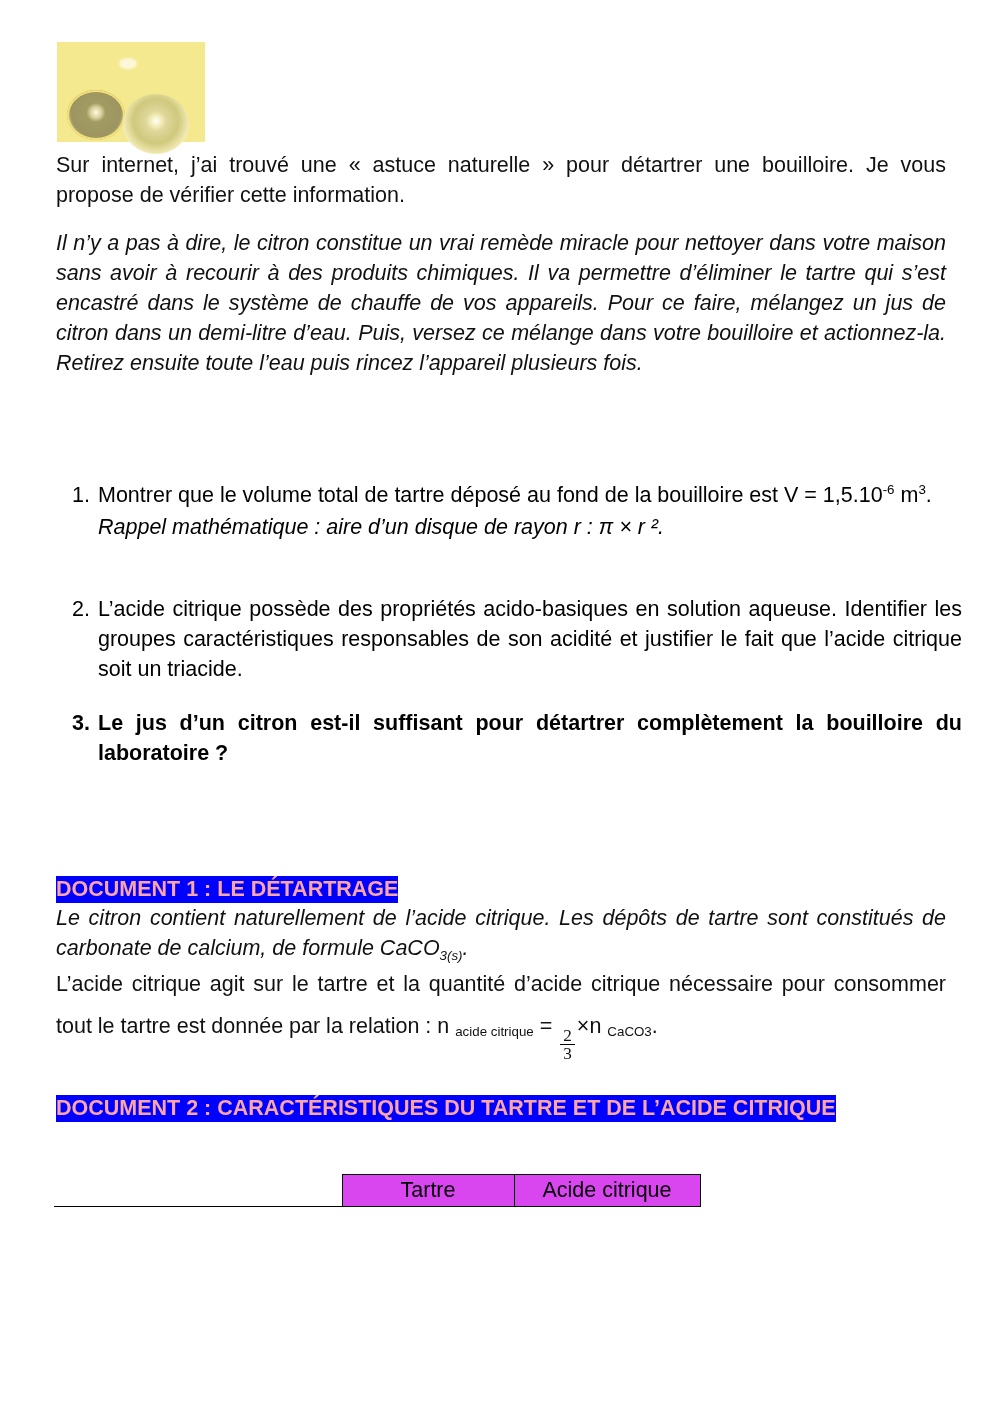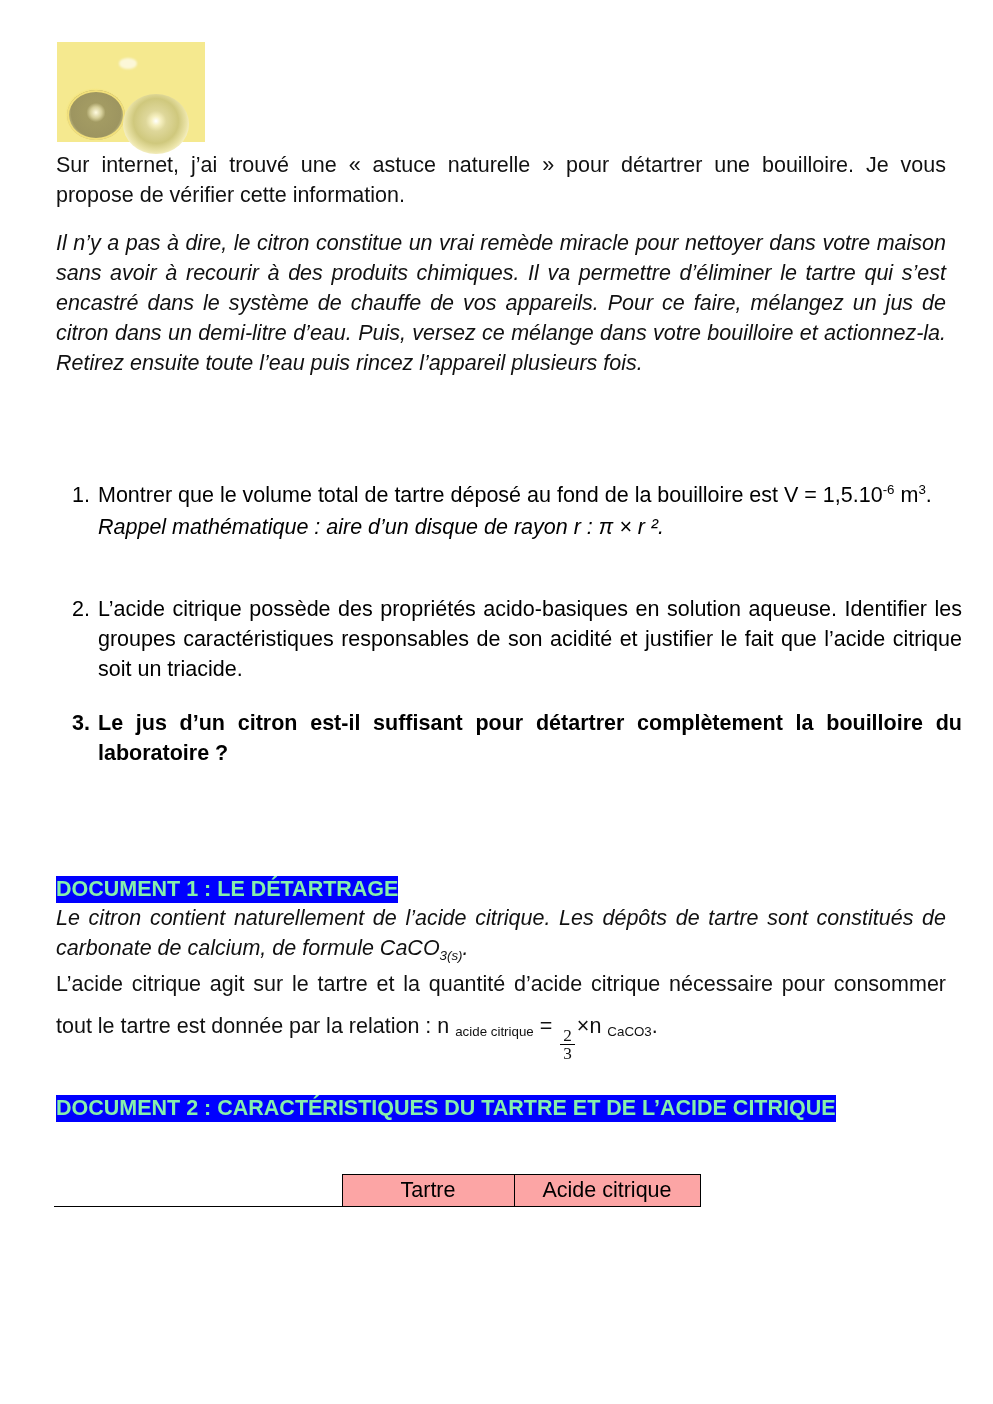--- a/index.html
+++ b/index.html
@@ -111,21 +111,21 @@
   }
   sup { font-size: 0.62em; vertical-align: super; line-height: 0; }
   sub { font-size: 0.62em; vertical-align: sub; line-height: 0; }
 
   
   .doc-head {
     position: absolute;
     font-size: 21.5px;
     font-weight: bold;
     line-height: 30px;
-    color: #86efac;
+    color: #fca5a5;
   }
   .doc-head .hl {
     background: #0000ff;
     box-decoration-break: clone;
     -webkit-box-decoration-break: clone;
     padding: 1px 0 2px 0;
   }
   .doc-head-2 {
     text-align: justify;
     text-align-last: left;
@@ -156,21 +156,21 @@
     position: absolute;
     left: 54px;
     top: 1174px;
     border-collapse: collapse;
     font-size: 21.5px;
   }
   .char-table td {
     border: 1.6px solid #000000;
     padding: 3px 10px;
     text-align: center;
-    background: #fca5a5;
+    background: #d946ef;
     height: 30px;
     box-sizing: border-box;
   }
   .char-table td.blank-cell {
     border: none;
     border-bottom: 1.6px solid #000000;
     background: transparent;
     width: 288px;
   }
   .char-table td.col-tartre { width: 172px; }

